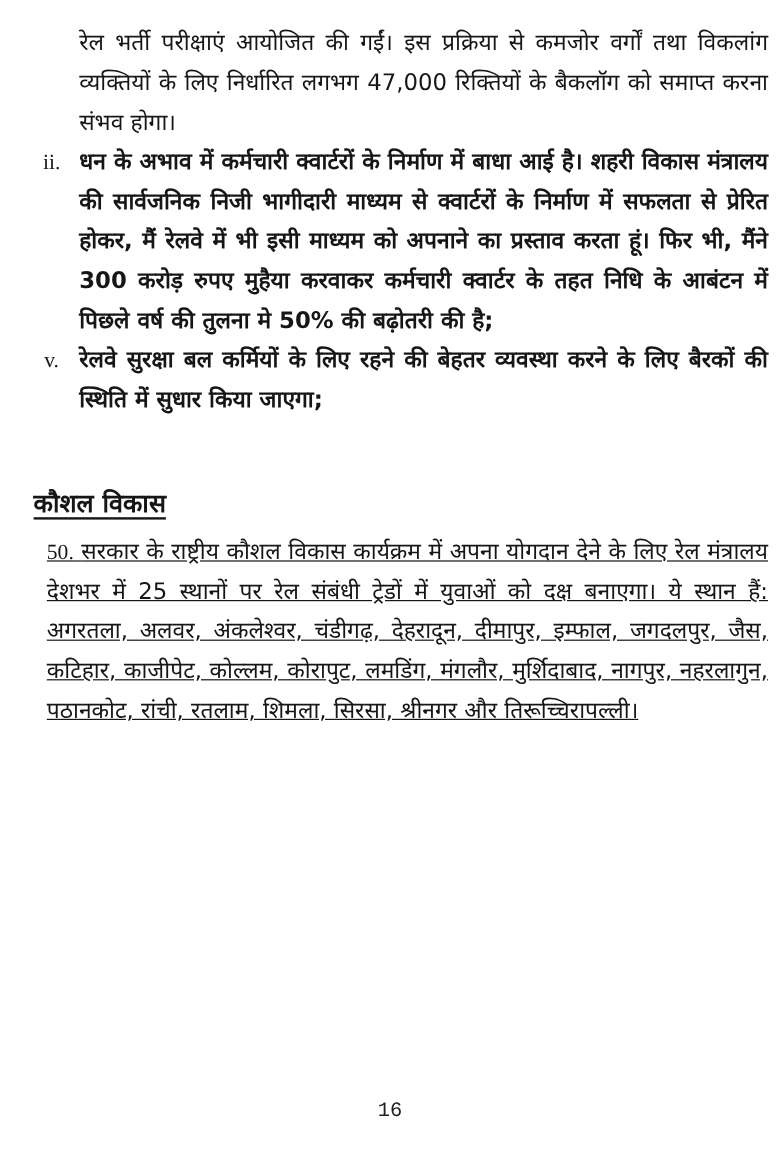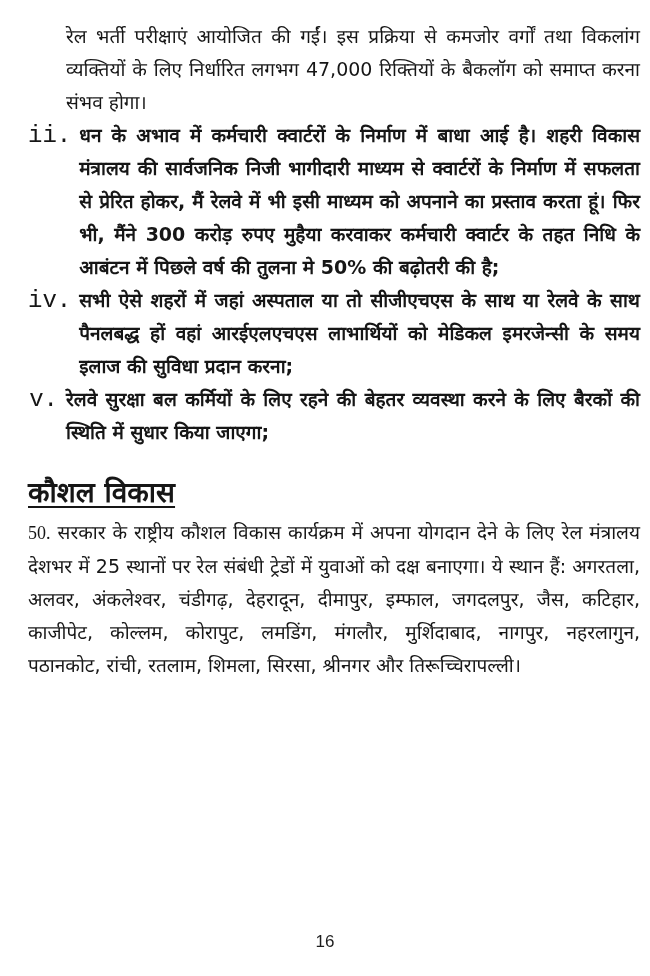--- a/index.html
+++ b/index.html
@@ -31,80 +31,77 @@
   .roman-list {
     margin: 0;
   }
   .list-item {
     display: flex;
     align-items: flex-start;
   }
   .marker {
     flex: 0 0 38px;
     box-sizing: border-box;
-    text-align: right;
+    text-align: center;
     padding-right: 8px;
-    font-size: 24px;
-    font-family: Liberation Mono, monospace;
+    font-size: 18px;
+    font-family: Liberation Serif, serif;
   }
   .item-text {
     flex: 1 1 auto;
     text-align: justify;
     font-weight: bold;
   }
   .heading {
-    margin: 27px 0 0 0;
-    font-size: 28px;
+    margin: 54px 0 0 0;
+    font-size: 21px;
     font-weight: bold;
     line-height: 33px;
   }
   .heading .heading-text {
     text-decoration: underline;
     text-decoration-thickness: 2px;
     text-underline-offset: 4px;
   }
   .para50 {
-    margin: 7px 0 0 0;
+    margin: 7px 0 0 11px;
     text-align: justify;
+    text-decoration: underline;
   }
   .para50 .para-number {
     font-family: "Liberation Serif", "DejaVu Serif", serif;
     font-size: 18px;
   }
   .page-number {
     position: absolute;
-    bottom: 12px;
+    bottom: 28px;
     left: 0;
     width: 100%;
     text-align: center;
-    font-family: Liberation Sans, sans-serif;
+    font-family: Liberation Mono, monospace;
     font-size: 17px;
     color: #1d1d1d;
   }
 </style>
 </head>
 <body>
 
 <div class="page">
   <div class="content">
 
     <p class="cont-para">रेल भर्ती परीक्षाएं आयोजित की गईं। इस प्रक्रिया से कमजोर वर्गों तथा विकलांग व्यक्तियों के लिए निर्धारित लगभग 47,000 रिक्तियों के बैकलॉग को समाप्त करना संभव होगा।</p>
 
     <div class="roman-list">
 
       <div class="list-item">
         <span class="marker">ii.</span>
         <span class="item-text">धन के अभाव में कर्मचारी क्वार्टरों के निर्माण में बाधा आई है। शहरी विकास मंत्रालय की सार्वजनिक निजी भागीदारी माध्यम से क्वार्टरों के निर्माण में सफलता से प्रेरित होकर, मैं रेलवे में भी इसी माध्यम को अपनाने का प्रस्ताव करता हूं। फिर भी, मैंने 300 करोड़ रुपए मुहैया करवाकर कर्मचारी क्वार्टर के तहत निधि के आबंटन में पिछले वर्ष की तुलना मे 50% की बढ़ोतरी की है;</span>
       </div>
 
 
-      <div class="list-item">
-        <span class="marker">iv.</span>
-        <span class="item-text">सभी ऐसे शहरों में जहां अस्पताल या तो सीजीएचएस के साथ या रेलवे के साथ पैनलबद्ध हों वहां आरईएलएचएस लाभार्थियों को मेडिकल इमरजेन्सी के समय इलाज की सुविधा प्रदान करना;</span>
-      </div>
 
       <div class="list-item">
         <span class="marker">v.</span>
         <span class="item-text">रेलवे सुरक्षा बल कर्मियों के लिए रहने की बेहतर व्यवस्था करने के लिए बैरकों की स्थिति में सुधार किया जाएगा;</span>
       </div>
 
 
     </div>
 
     <h2 class="heading"><span class="heading-text">कौशल विकास</span></h2>

